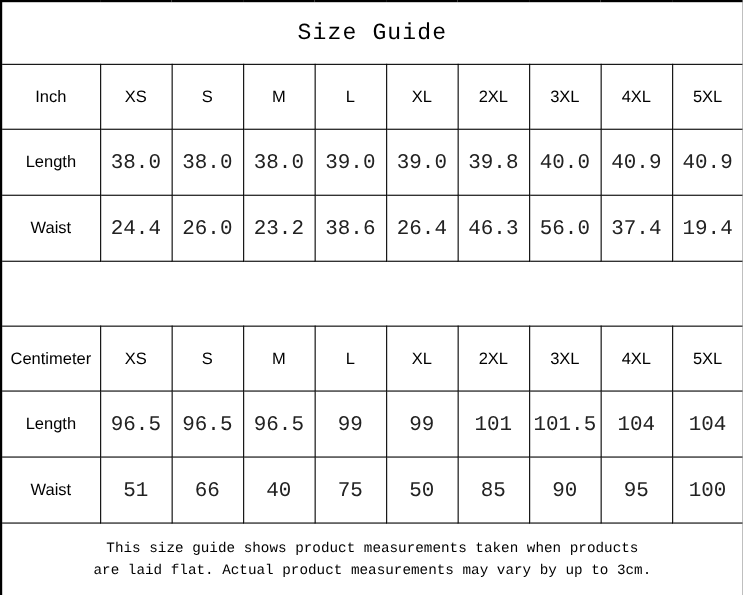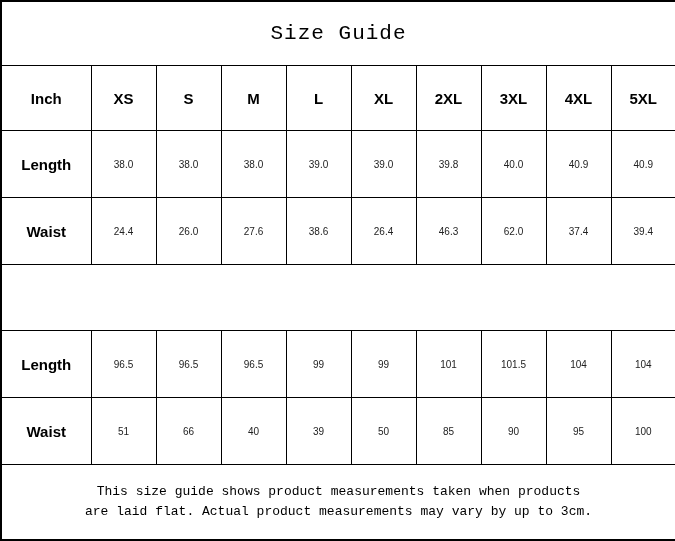--- a/index.html
+++ b/index.html
@@ -35,28 +35,28 @@
 
   td.title-cell {
     height: 56px;
     font-family: "Liberation Mono", "DejaVu Sans Mono", monospace;
     font-size: 21px;
     font-weight: 400;
     letter-spacing: 1px;
   }
   td.head {
     font-family: "Liberation Sans", sans-serif;
-    font-weight: bold;
+    font-weight: normal;
     font-size: 15px;
     color: #000000;
   }
   td.val {
-    font-family: Liberation Sans, sans-serif;
+    font-family: Liberation Mono, monospace;
     font-weight: 400;
-    font-size: 10px;
+    font-size: 19px;
     color: #222222;
   }
   tr.r-header td { height: 58px; }
   tr.r-data td   { height: 59px; }
   td.spacer-cell { height: 58px; }
   td.footer-cell {
     height: 66px;
     font-family: "Liberation Mono", "DejaVu Sans Mono", monospace;
     font-size: 13px;
     line-height: 20px;
@@ -109,53 +109,65 @@
       <td class="val">39.8</td>
       <td class="val">40.0</td>
       <td class="val">40.9</td>
       <td class="val">40.9</td>
     </tr>
 
     <tr class="r-data">
       <td class="head">Waist</td>
       <td class="val">24.4</td>
       <td class="val">26.0</td>
-      <td class="val">27.6</td>
+      <td class="val">23.2</td>
       <td class="val">38.6</td>
       <td class="val">26.4</td>
       <td class="val">46.3</td>
-      <td class="val">62.0</td>
+      <td class="val">56.0</td>
       <td class="val">37.4</td>
-      <td class="val">39.4</td>
+      <td class="val">19.4</td>
     </tr>
 
     <tr>
       <td colspan="10" class="spacer-cell"></td>
     </tr>
 
+    <tr class="r-header">
+      <td class="head">Centimeter</td>
+      <td class="head">XS</td>
+      <td class="head">S</td>
+      <td class="head">M</td>
+      <td class="head">L</td>
+      <td class="head">XL</td>
+      <td class="head">2XL</td>
+      <td class="head">3XL</td>
+      <td class="head">4XL</td>
+      <td class="head">5XL</td>
+    </tr>
 
     <tr class="r-data">
       <td class="head">Length</td>
       <td class="val">96.5</td>
       <td class="val">96.5</td>
       <td class="val">96.5</td>
       <td class="val">99</td>
       <td class="val">99</td>
       <td class="val">101</td>
       <td class="val">101.5</td>
       <td class="val">104</td>
       <td class="val">104</td>
     </tr>
 
     <tr class="r-data">
       <td class="head">Waist</td>
       <td class="val">51</td>
       <td class="val">66</td>
       <td class="val">40</td>
-      <td class="val">39</td>
+      <td class="val">75</td>
       <td class="val">50</td>
       <td class="val">85</td>
       <td class="val">90</td>
       <td class="val">95</td>
       <td class="val">100</td>
     </tr>
 
     <tr>
       <td colspan="10" class="footer-cell">
         <div>This size guide shows product measurements taken when products</div>

